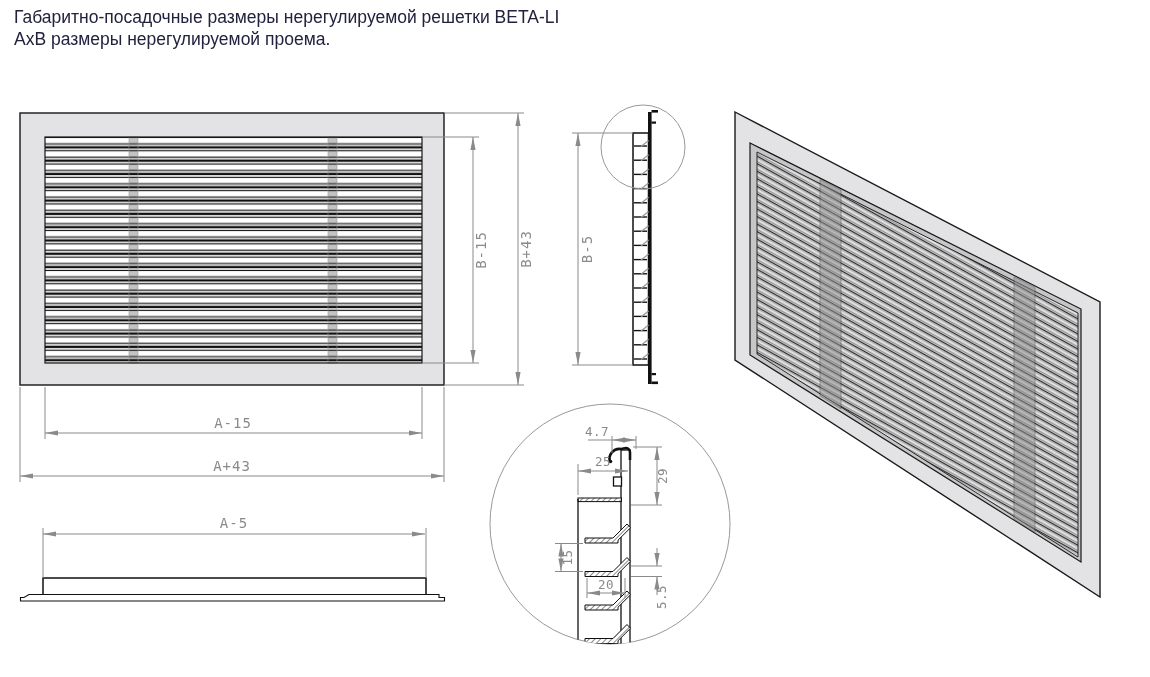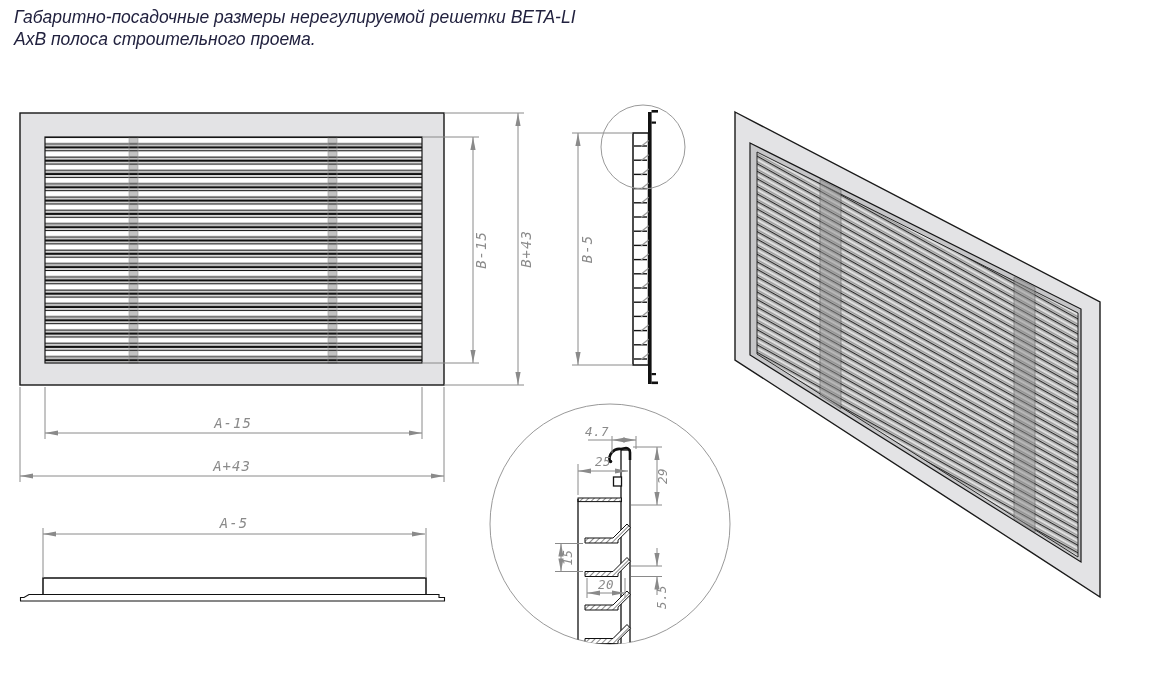--- a/index.html
+++ b/index.html
@@ -1,31 +1,31 @@
 <!DOCTYPE html>
 <html><head>
 <meta charset="utf-8">
 <style>
   html,body{margin:0;padding:0;background:#ffffff;}
   .canvas{position:relative;width:1150px;height:677px;background:#ffffff;overflow:hidden;
-          font-family:"Liberation Sans", sans-serif;font-style:italic;}
+          font-family:"Liberation Sans", sans-serif;}
   .header{position:absolute;left:14px;top:6px;color:#22223f;font-size:17.5px;line-height:22px;}
   .header div{white-space:nowrap;}
   svg text{font-family:"DejaVu Sans Mono", monospace;fill:#8a8a8a;}
   .dimMain{font-size:14px;letter-spacing:1px;}
   .dimSmall{font-size:12.5px;letter-spacing:0.5px;}
 </style>
 </head>
 <body>
 
 <div class="canvas">
 
   <div class="header">
     <div>Габаритно-посадочные размеры нерегулируемой решетки BETA-LI</div>
-    <div>АхВ полоса строительного проема.</div>
+    <div>АхВ размеры нерегулируемой проема.</div>
   </div>
 
   <svg width="1150" height="677" viewBox="0 0 1150 677" style="position:absolute;left:0;top:0;">
     <defs>
       <marker id="arr" viewBox="0 0 14 6" markerWidth="14" markerHeight="6" refX="13.5" refY="3" orient="auto-start-reverse" markerUnits="userSpaceOnUse">
         <path d="M13.5,3 L0.5,0.4 L0.5,5.6 Z" fill="#8a8a8a"></path>
       </marker>
 
       <pattern id="rows" patternUnits="userSpaceOnUse" width="20" height="13.3" patternTransform="translate(0,137)">
         <rect x="0" y="0" width="20" height="13.3" fill="#d8d8d8"></rect>

